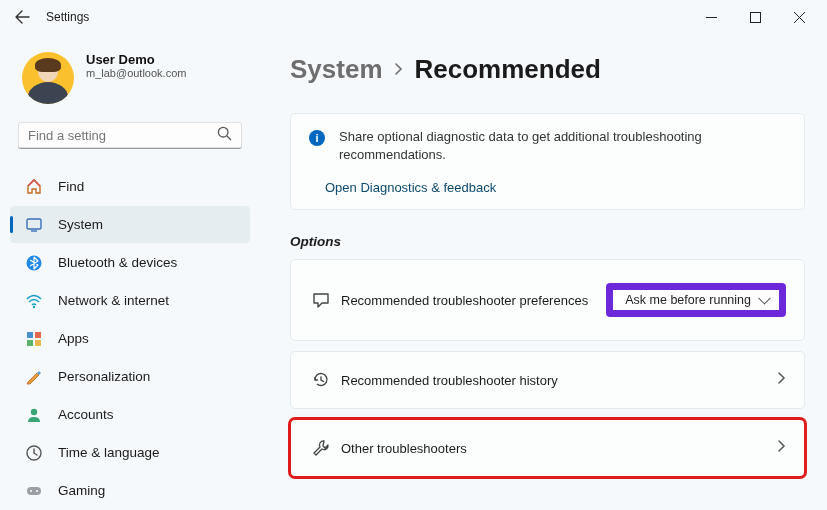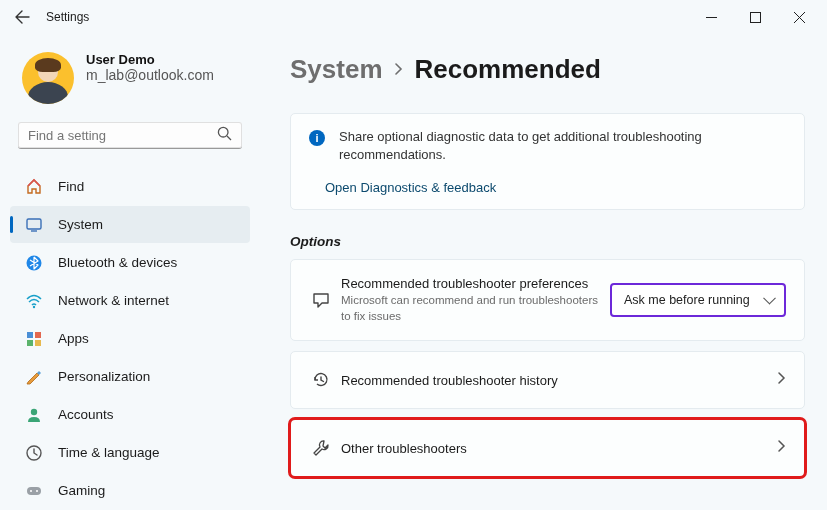--- a/index.html
+++ b/index.html
@@ -17,21 +17,21 @@
 
     
     .sidebar { width: 260px; padding: 12px 0 0 0; display: flex; flex-direction: column; }
     .profile { display: flex; padding: 6px 22px 18px 22px; }
     .avatar { width: 52px; height: 52px; border-radius: 50%; background: #fbc02d; position: relative; overflow: hidden; }
     .avatar::before { content: ""; position: absolute; top: 10px; left: 50%; transform: translateX(-50%); width: 20px; height: 20px; background: #f2d6b8; border-radius: 50%; }
     .avatar::after { content: ""; position: absolute; bottom: -8px; left: 50%; transform: translateX(-50%); width: 40px; height: 30px; background: #3b4450; border-radius: 50% 50% 0 0; }
     .avatar .hair { position: absolute; top: 6px; left: 50%; transform: translateX(-50%); width: 26px; height: 14px; background: #5a3a1e; border-radius: 50% 50% 30% 30%; z-index: 2; }
     .profile-text { margin-left: 12px; }
     .profile-text .name { font-size: 13px; font-weight: 600; color: #111; }
-    .profile-text .email { font-size: 14px; color: #555; }
+    .profile-text .email { font-size: 11px; color: #555; }
 
     .search-box { margin: 0 18px 18px 18px; height: 34px; border: none; border-bottom: 1px solid #999; border-radius: 3px; background: #fdfdfd; display: flex; align-items: center; padding: 0 10px; box-shadow: 0 0 0 1px #e0e0e0 inset; }
     .search-box input { flex: 1; border: none; outline: none; background: transparent; font-size: 13px; color: #333; }
     .search-icon { color: #666; }
 
     .nav { list-style: none; padding: 0 6px; }
     .nav-item { height: 37px; display: flex; align-items: center; padding: 0 14px; border-radius: 4px; margin: 1px 4px; cursor: pointer; position: relative; }
     .nav-item.active { background: #e6edf1; }
     .nav-item.active::before { content: ""; position: absolute; left: 0; top: 10px; bottom: 10px; width: 3px; background: #0067c0; border-radius: 2px; }
     .nav-item .icon { width: 20px; height: 20px; display: flex; align-items: center; justify-content: center; margin-right: 14px; }
@@ -52,21 +52,21 @@
     .info-text { font-size: 13px; color: #333; line-height: 1.4; }
     .info-link { font-size: 13px; color: #0c4a6e; margin-top: 16px; margin-left: 16px; cursor: pointer; }
 
     .section-title { font-size: 13.5px; font-weight: 600; color: #1b1b1b; margin-bottom: 10px; font-style: italic; }
 
     .option-row { display: flex; align-items: center; gap: 8px; min-height: 52px; }
     .option-icon { width: 24px; display: flex; justify-content: center; color: #444; flex-shrink: 0; }
     .option-text { flex: 1; }
     .option-title { font-size: 13px; color: #1b1b1b; }
     .option-sub { font-size: 11.5px; color: #6b6b6b; margin-top: 2px; line-height: 1.35; }
-    .dropdown { border: 2px solid #6d28d9; background: #fff; border-radius: 4px; height: 34px; padding: 0 28px 0 12px; font-size: 12.5px; color: #222; display: flex; align-items: center; position: relative; cursor: pointer; min-width: 176px; }
+    .dropdown { border: 7px solid #6d28d9; background: #fff; border-radius: 4px; height: 34px; padding: 0 28px 0 12px; font-size: 12.5px; color: #222; display: flex; align-items: center; position: relative; cursor: pointer; min-width: 176px; }
     .dropdown::after { content: ""; position: absolute; right: 10px; top: 50%; width: 8px; height: 8px; border-right: 1.5px solid #555; border-bottom: 1.5px solid #555; transform: translateY(-70%) rotate(45deg); }
     .chevron-right { color: #555; }
 
     .card.clickable { cursor: pointer; margin-top: 10px; padding: 0 18px; }
     .card.clickable .option-row { min-height: 56px; }
     .highlight-red { outline: 3px solid #e01b1b; outline-offset: -1px; }
   </style>
 </head>
 <body>
 
@@ -232,21 +232,20 @@
 
     <div class="card">
       <div class="option-row">
         <div class="option-icon">
           <svg width="20" height="20" viewBox="0 0 20 20">
               <path d="M3 4 H17 V13 H11 L7 17 V13 H3 Z" fill="none" stroke="#444" stroke-width="1.4" stroke-linejoin="round"></path>
             </svg>
         </div>
         <div class="option-text">
           <div class="option-title">Recommended troubleshooter preferences</div>
-          <div class="option-sub">Microsoft can recommend and run troubleshooters to fix issues</div>
         </div>
         <div class="dropdown">
           <span>Ask me before running</span>
         </div>
       </div>
     </div>
 
     <div class="card clickable">
       <div class="option-row">
         <div class="option-icon">

